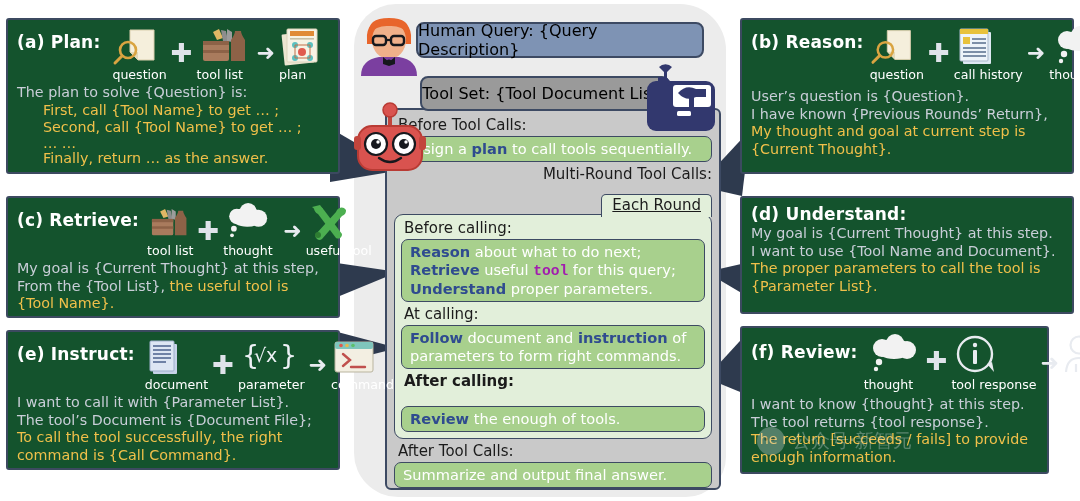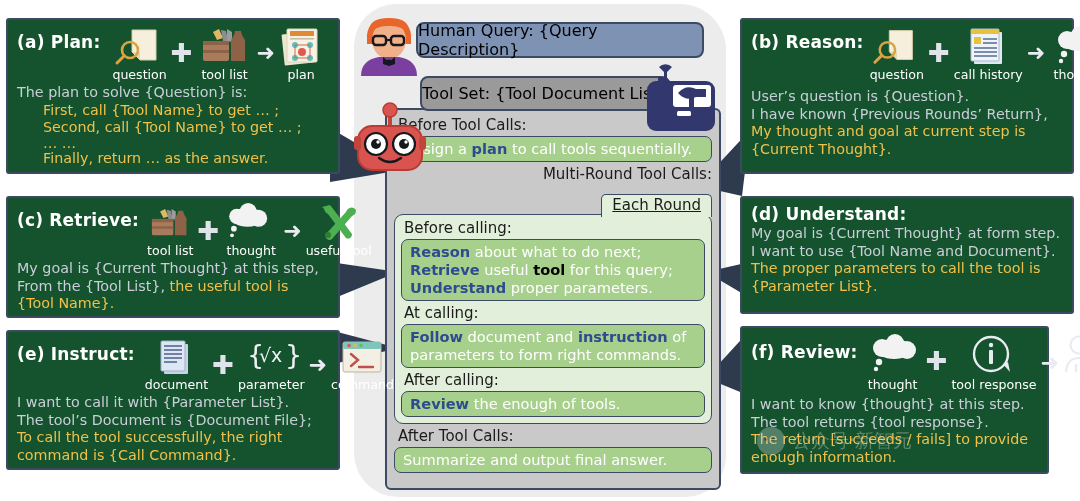--- a/index.html
+++ b/index.html
@@ -24,41 +24,41 @@
   .ptitle {
     font-weight: bold; color: #ffffff; font-size: 17px;
     letter-spacing: .2px; white-space: nowrap;
   }
   .ptext { font-size: 14.3px; line-height: 17.6px; color: #c9ced8; }
   .ptext .hl { color: #f0c04a; }
   .ind { display:block; padding-left: 26px; }
 
   
   .iconrow { display: flex; align-items: flex-end; gap: 4px; }
-  .iconcell { display:flex; flex-direction:column; align-items:center; }
+  .iconcell { display:flex; flex-direction:column; align-items:flex-start; }
   .iclabel { font-size: 12.6px; color:#ffffff; margin-top:1px; white-space:nowrap;}
   .plus { color:#dfe3ea; font-size: 26px; font-weight:bold; line-height:26px; padding-bottom:16px;}
   .arr  { color:#e8ebf0; font-size: 22px; font-weight:bold; line-height:22px; padding-bottom:18px;}
 
   
   #blob {
     position:absolute; left:354px; top:4px; width:372px; height:493px;
     background:#ececec; border-radius: 42px 46px 40px 44px; z-index:1;
   }
   #robotbox {
     position:absolute; left:385px; top:108px; width:336px; height:382px;
     background:#c9c9c9; border:2px solid #3d4a63; border-radius:6px; z-index:4;
   }
   .gsec { font-size: 15px; color:#1b1b1b; margin: 2px 0 2px 4px; }
   .gbox {
     background:#a8d08d; border:1.6px solid #3d4a63; border-radius:7px;
     color:#ffffff; font-size:14.6px; line-height:18px; padding:3px 8px;
   }
   .gbox b { color:#2f4b8f; }
-  .gbox .wbold { color:#000000; font-weight:bold; }
+  .gbox .wbold { color:#a21caf; font-weight:bold;font-family:Liberation Mono, monospace; }
   .inner {
     background:#e2efda; border:1.8px solid #3d4a63; border-radius:9px;
     padding: 4px 6px 6px 6px; margin-top: 0px;
   }
   .chip {
     position:absolute; border-radius:8px; border:2px solid #3d4a63;
     color:#000000; font-size:16px; display:flex; align-items:center;
     justify-content:center; z-index:5;
   }
   #chipHuman { left:416px; top:22px; width:288px; height:36px; background:#7e93b4; }
@@ -150,21 +150,21 @@
           <div><b>Retrieve</b><span> useful </span><span class="wbold">tool</span><span> for this query;</span></div>
           <div><b>Understand</b><span> proper parameters.</span></div>
         </div>
 
         <div class="gsec" style="margin:3px 0 2px 3px;">At calling:</div>
         <div class="gbox">
           <div><b>Follow</b><span> document and </span><b>instruction</b><span> of</span></div>
           <div>parameters to form right commands.</div>
         </div>
 
-        <div class="gsec" style="margin:3px 0 2px 3px;">After calling:</div>
+        <div class="gsec" style="margin:3px 0 16px 3px;font-weight:bold;">After calling:</div>
         <div class="gbox">
           <b>Review</b><span> the enough of tools.</span>
         </div>
       </div>
 
       <div class="gsec" style="margin:3px 0 2px 4px;">After Tool Calls:</div>
       <div class="gbox">Summarize and output final answer.</div>
     </div>
   </div>
 
@@ -362,21 +362,21 @@
       <div>User’s question is {Question}.</div>
       <div>I have known {Previous Rounds’ Return},</div>
       <div class="hl">My thought and goal at current step is</div>
       <div class="hl">{Current Thought}.</div>
     </div>
   </div>
 
   <div class="panel" style="left:740px;top:196px;width:334px;height:118px;">
     <div class="ptitle" style="font-size:17px;">(d) Understand:</div>
     <div class="ptext" style="margin-top:1px;">
-      <div>My goal is {Current Thought} at form step.</div>
+      <div>My goal is {Current Thought} at this step.</div>
       <div>I want to use {Tool Name and Document}.</div>
       <div class="hl">The proper parameters to call the tool is</div>
       <div class="hl">{Parameter List}.</div>
     </div>
   </div>
 
   <div class="panel" style="left:740px;top:326px;width:309px;height:148px;">
     <div style="display:flex;align-items:flex-start;">
       <div class="ptitle" style="margin-top:8px;">(f) Review:</div>
       <div class="iconrow" style="margin-left:6px;">

